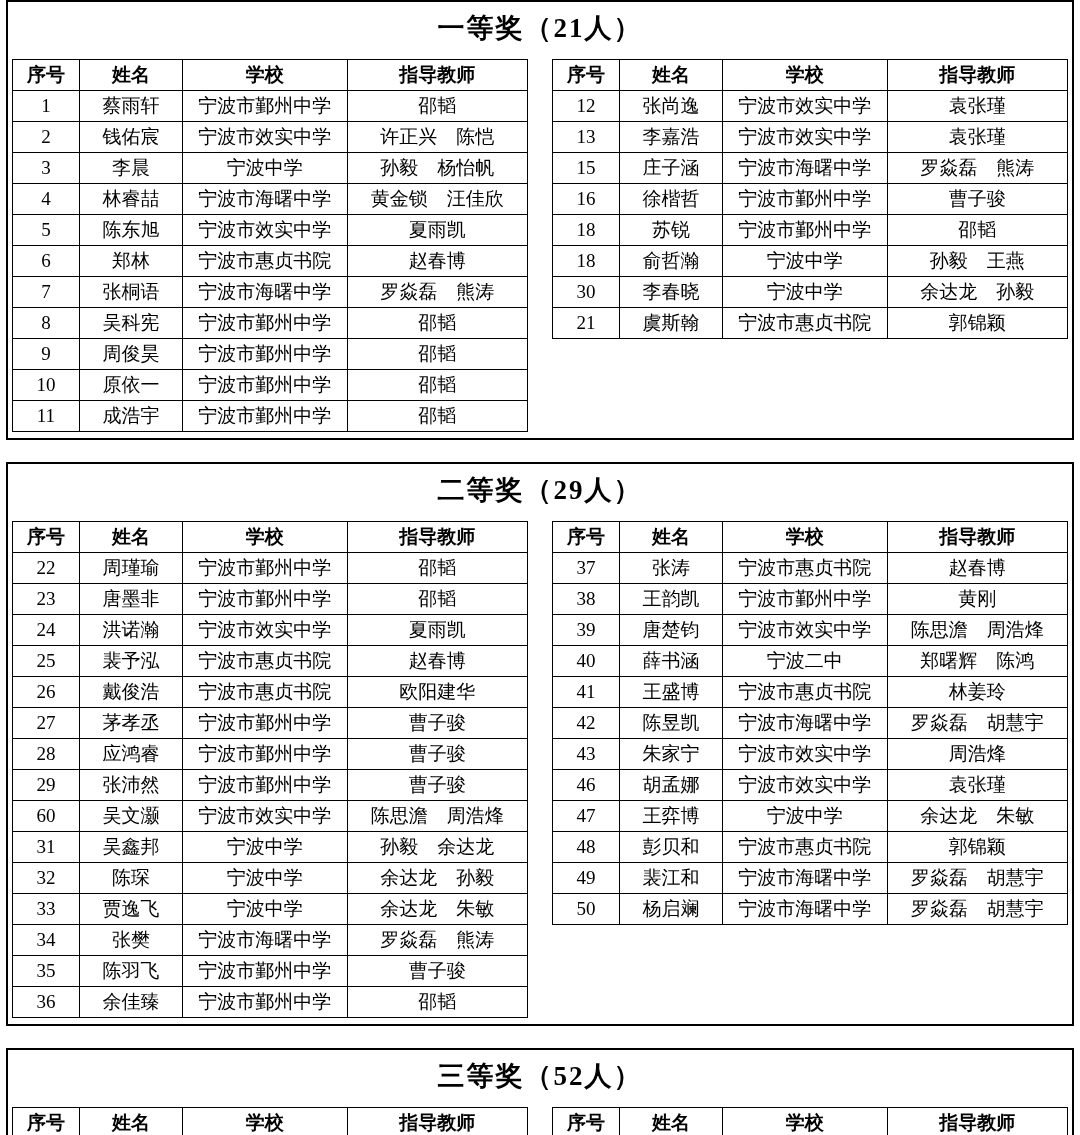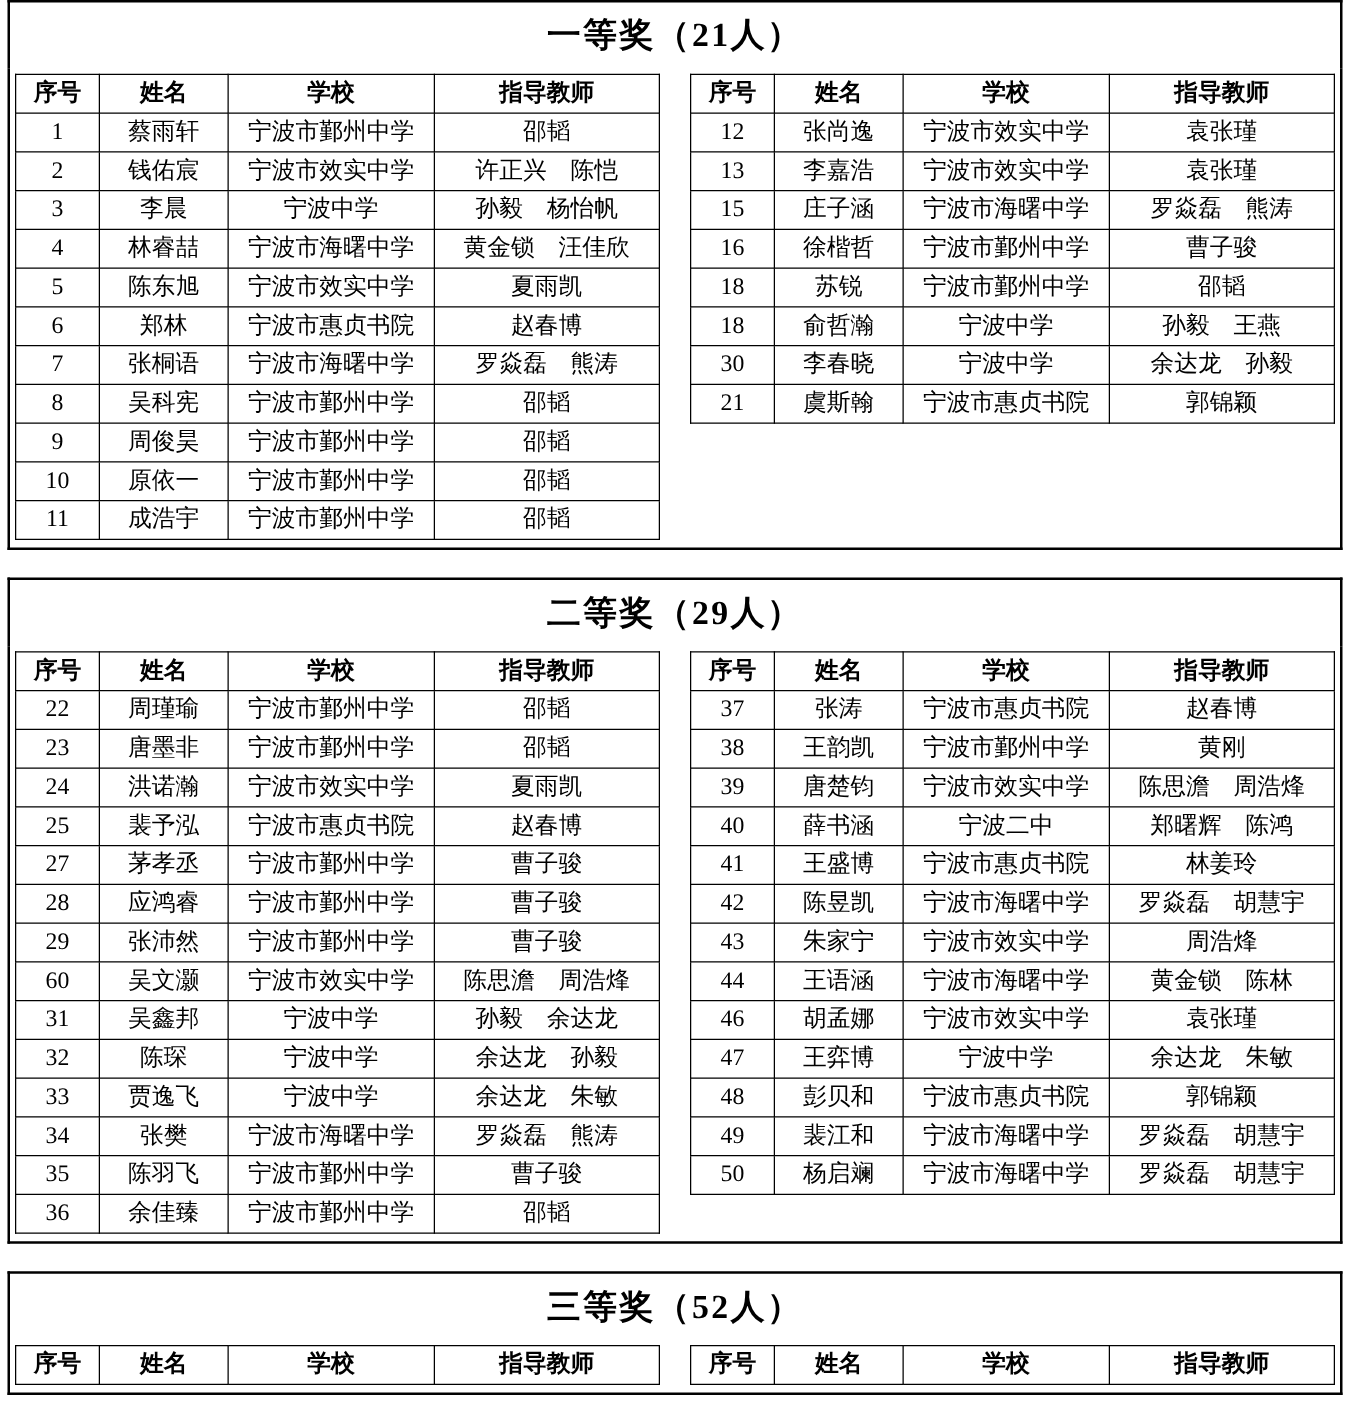--- a/index.html
+++ b/index.html
@@ -288,20 +288,26 @@
                 <td>宁波市效实中学</td>
                 <td>夏雨凯</td>
               </tr>
             <tr>
                 <td>25</td>
                 <td>裴予泓</td>
                 <td>宁波市惠贞书院</td>
                 <td>赵春博</td>
               </tr>
             <tr>
+                <td>26</td>
+                <td>戴俊浩</td>
+                <td>宁波市惠贞书院</td>
+                <td>欧阳建华</td>
+              </tr>
+            <tr>
                 <td>27</td>
                 <td>茅孝丞</td>
                 <td>宁波市鄞州中学</td>
                 <td>曹子骏</td>
               </tr>
             <tr>
                 <td>28</td>
                 <td>应鸿睿</td>
                 <td>宁波市鄞州中学</td>
                 <td>曹子骏</td>
@@ -408,26 +414,20 @@
                 <td>42</td>
                 <td>陈昱凯</td>
                 <td>宁波市海曙中学</td>
                 <td>罗焱磊　胡慧宇</td>
               </tr>
             <tr>
                 <td>43</td>
                 <td>朱家宁</td>
                 <td>宁波市效实中学</td>
                 <td>周浩烽</td>
-              </tr>
-            <tr>
-                <td>44</td>
-                <td>王语涵</td>
-                <td>宁波市海曙中学</td>
-                <td>黄金锁　陈林</td>
               </tr>
             <tr>
                 <td>46</td>
                 <td>胡孟娜</td>
                 <td>宁波市效实中学</td>
                 <td>袁张瑾</td>
               </tr>
             <tr>
                 <td>47</td>
                 <td>王弈博</td>

